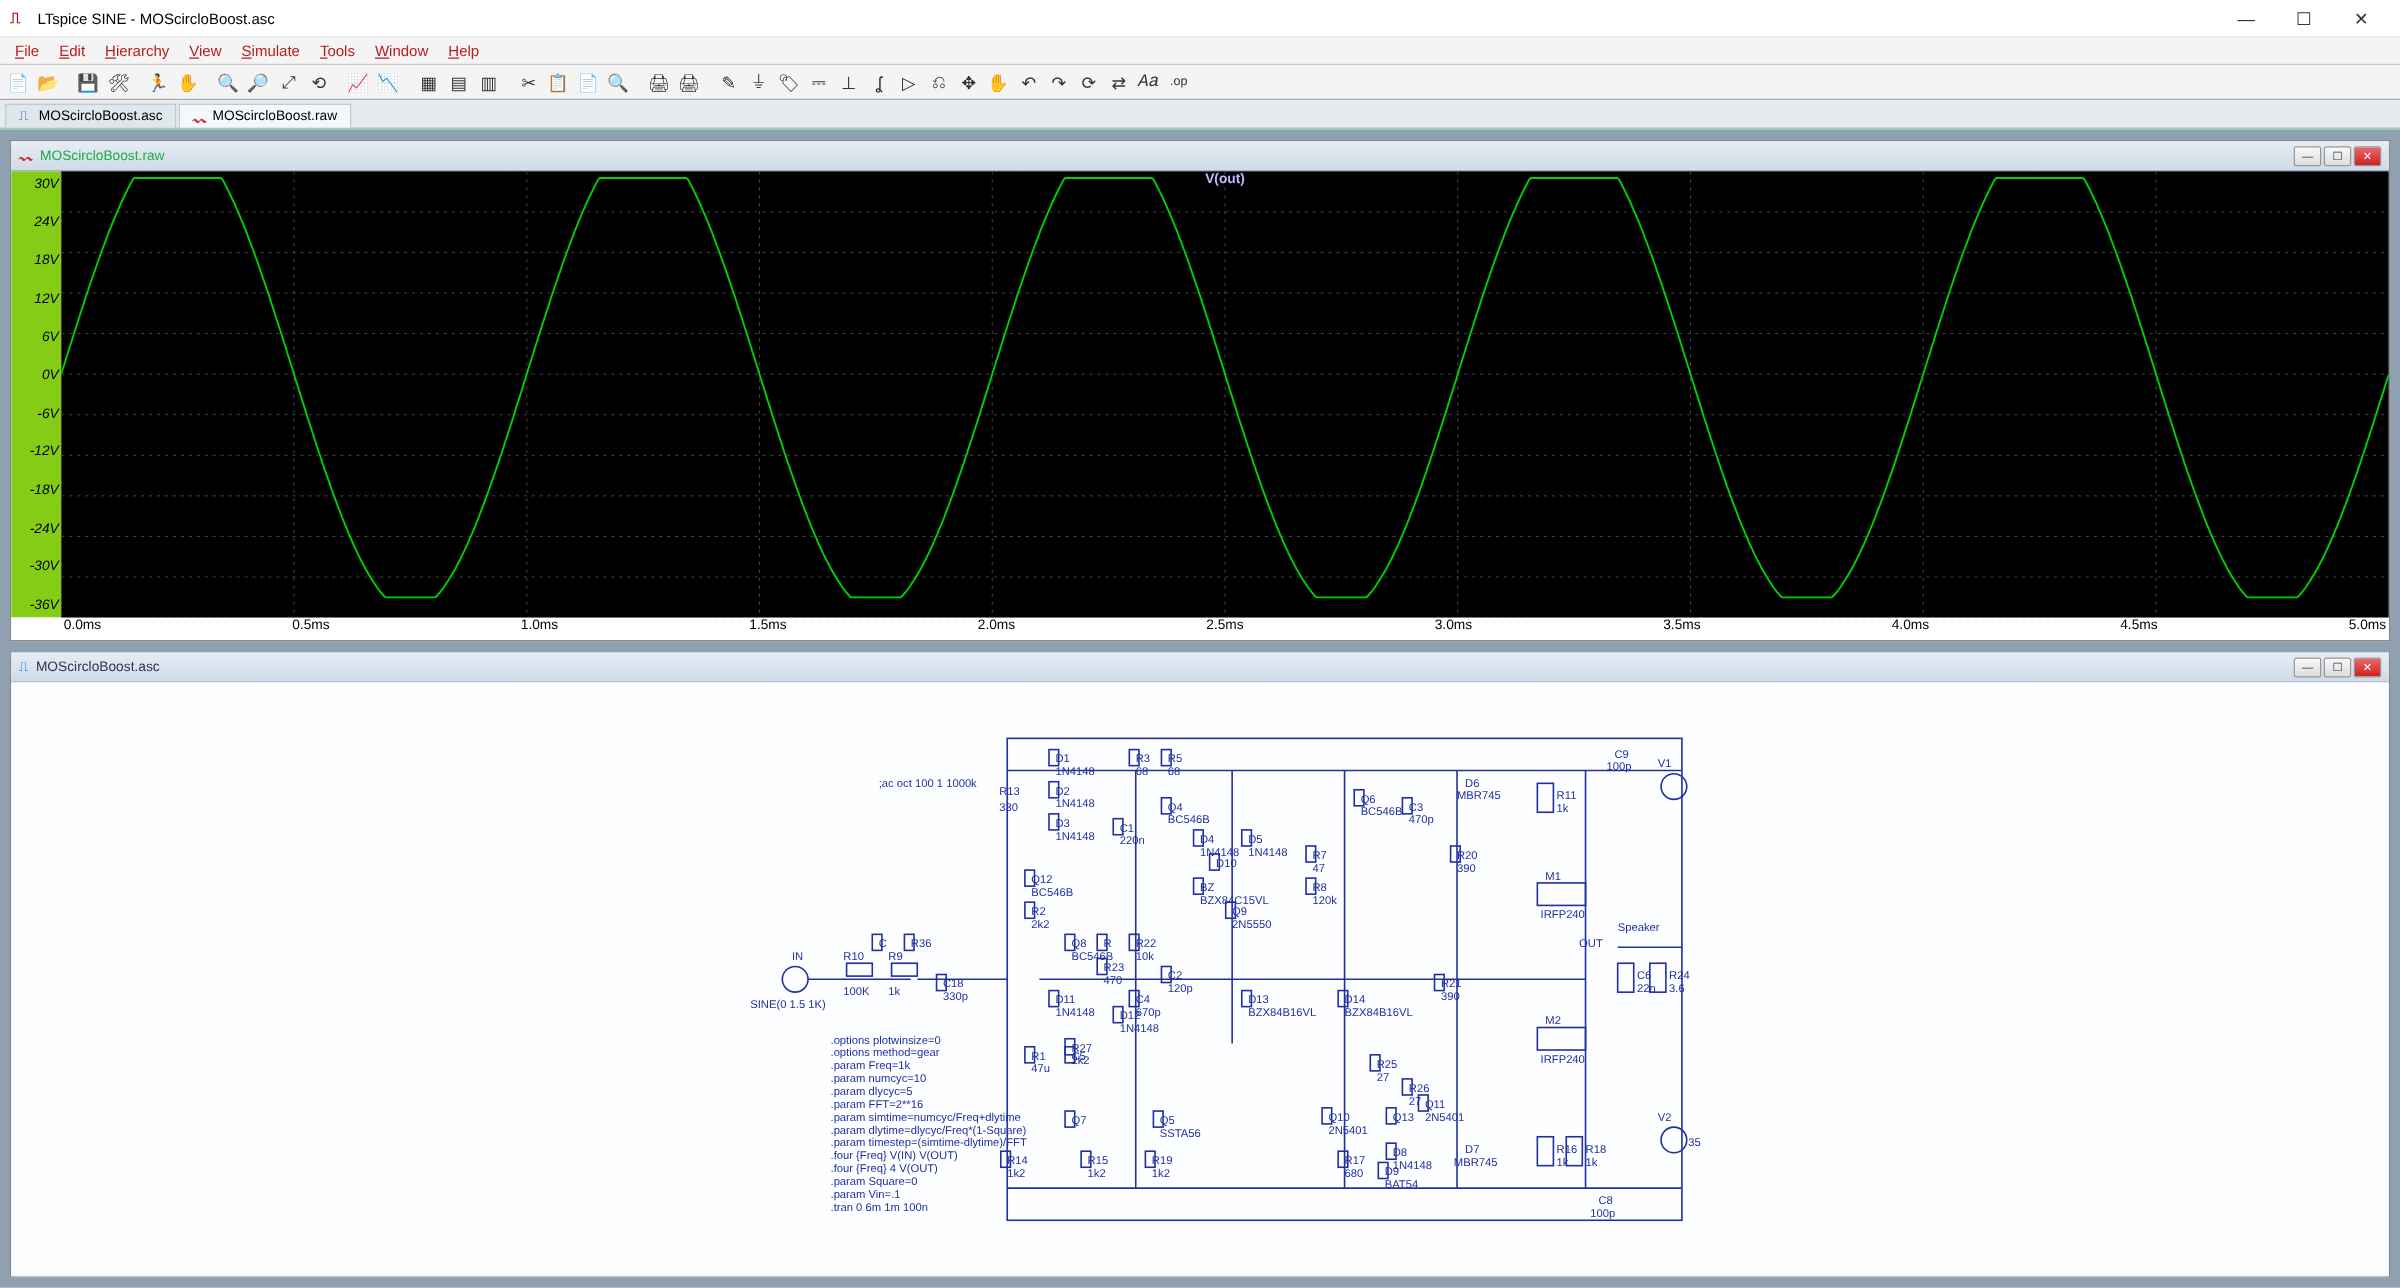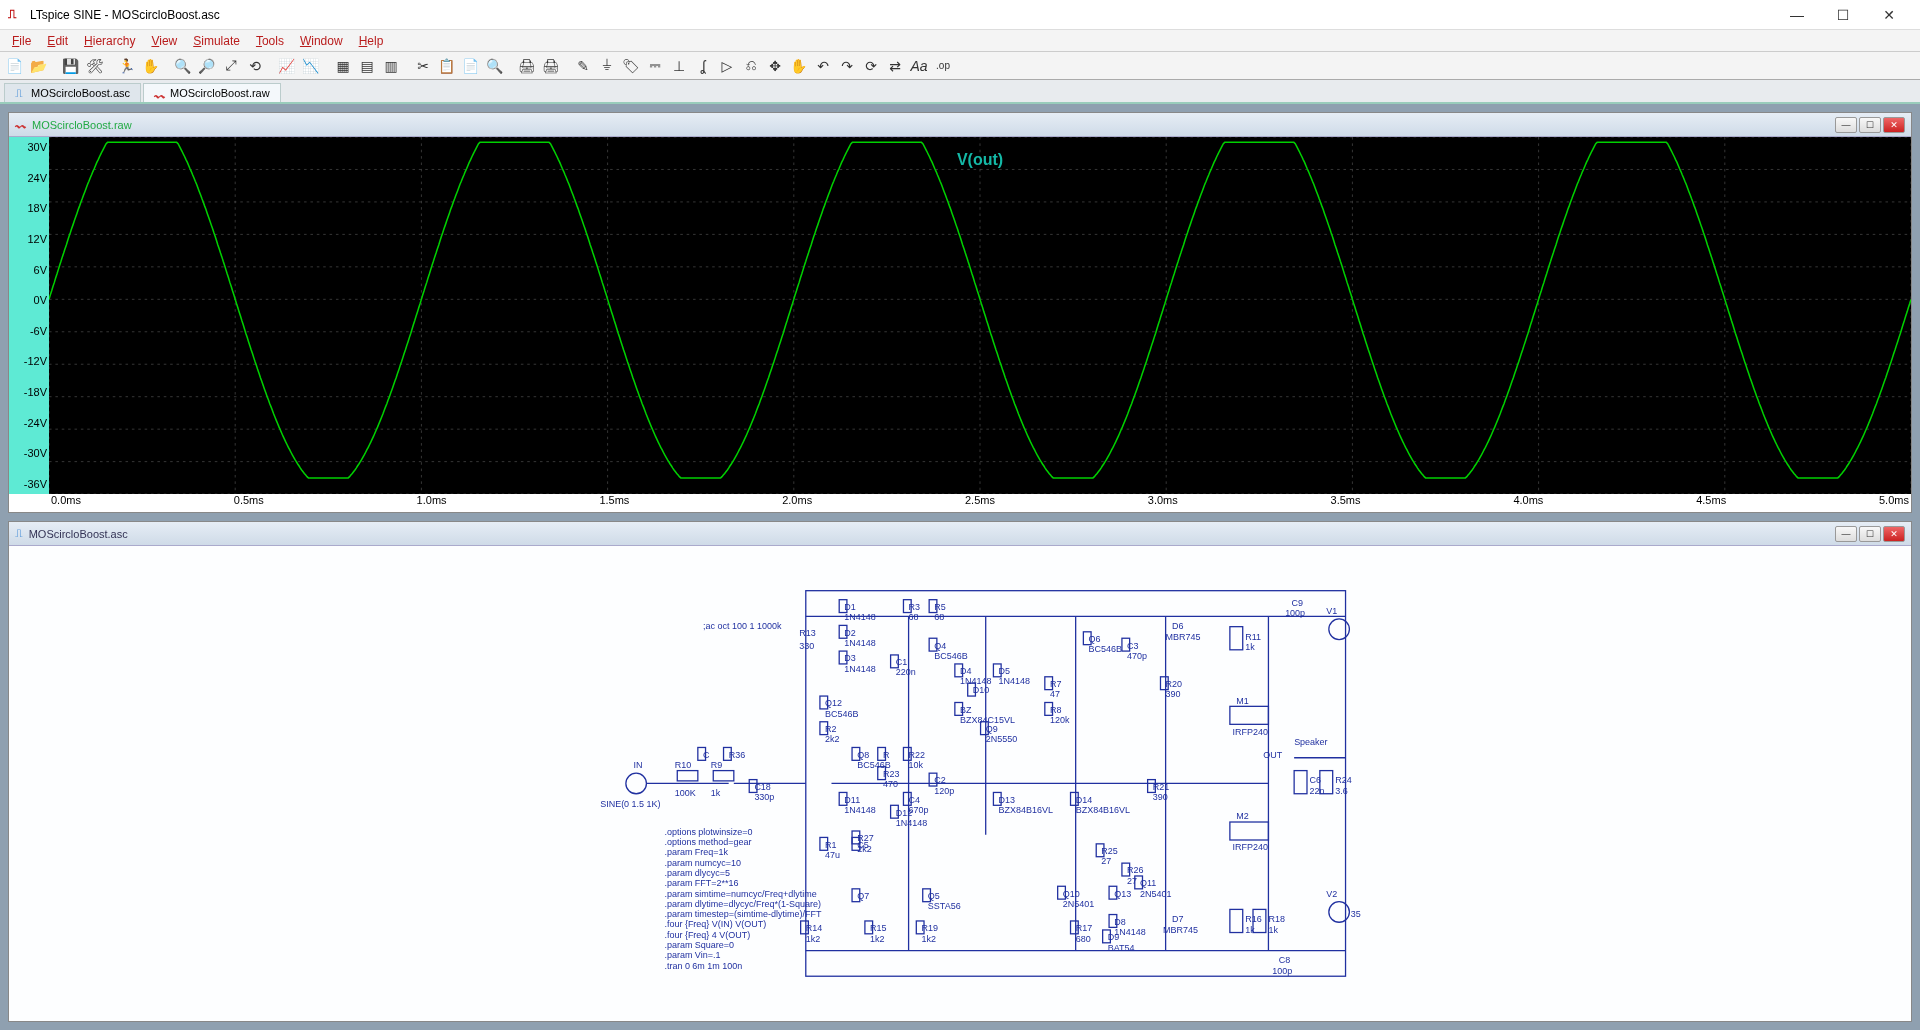--- a/index.html
+++ b/index.html
@@ -22,25 +22,25 @@
 .workspace { background: #8fa0b0; height: calc(1030px - 30px - 22px - 28px - 24px); padding: 8px; display: flex; flex-direction: column; gap: 8px; }
 .mdi-window { background: #fff; border: 1px solid #888; display: flex; flex-direction: column; }
 .mdi-title { height: 24px; background: linear-gradient(#e6edf5,#cfdbe8); display: flex; align-items: center; padding: 0 6px; font-size: 11px; color: #2a4; gap: 6px; border-bottom: 1px solid #aac; }
 .mdi-title.schem { color: #335; }
 .mdi-title .spacer { flex: 1; }
 .mdi-btns { display: flex; gap: 2px; }
 .mdi-btn { width: 22px; height: 16px; background: linear-gradient(#f8f8f8,#ddd); border: 1px solid #999; border-radius: 2px; display: flex; align-items: center; justify-content: center; font-size: 9px; color: #333; }
 .mdi-btn.close { background: linear-gradient(#e66,#c22); color: #fff; }
 .plot-window { flex: 0 0 340px; }
 .plot-area { flex: 1; background: #000; position: relative; }
-.plot-trace-label { position: absolute; top: 14px; left: 50%; transform: translateX(-50%); color: #14b8a6; font-size: 16px; font-weight: bold; }
+.plot-trace-label { position: absolute; top: 0; left: 50%; transform: translateX(-50%); color: #c4b5fd; font-size: 11px; font-weight: bold; }
 .plot-svg { width: 100%; height: 100%; display: block; }
 .plot-grid line { stroke: #555; stroke-dasharray: 2 3; stroke-width: 0.5; }
 .plot-body { flex: 1; display: flex; background: #fff; }
-.yaxis { width: 40px; display: flex; flex-direction: column; justify-content: space-between; padding: 4px 2px 4px 0; text-align: right; font-size: 11px; color: #000; background: #5eead4; }
+.yaxis { width: 40px; display: flex; flex-direction: column; justify-content: space-between; padding: 4px 2px 4px 0; text-align: right; font-size: 11px; color: #000; background: #84cc16; font-style: italic; }
 .xaxis-row { height: 18px; display: flex; background: #fff; }
 .xaxis { flex: 1; display: flex; justify-content: space-between; font-size: 11px; color: #000; padding: 0 2px; }
 .schem-window { flex: 1; }
 .schem-area { flex: 1; background: #fdfeff; position: relative; overflow: hidden; }
 .schem-svg { width: 100%; height: 100%; }
 .schem-svg line, .schem-svg rect, .schem-svg polyline, .schem-svg path, .schem-svg circle { stroke: #2030a0; fill: none; stroke-width: 1; }
 .schem-svg text { fill: #2030a0; font-size: 7px; font-family: sans-serif; }
 .schem-notes text { fill: #2030a0; font-size: 7px; }
 </style>
 </head>
@@ -104,21 +104,21 @@
   <div class="tbtn">⊥</div>
   <div class="tbtn">ʆ</div>
   <div class="tbtn">▷</div>
   <div class="tbtn">⎌</div>
   <div class="tbtn">✥</div>
   <div class="tbtn">✋</div>
   <div class="tbtn">↶</div>
   <div class="tbtn">↷</div>
   <div class="tbtn">⟳</div>
   <div class="tbtn">⇄</div>
-  <div class="tbtn" style="font-style:italic;font-family:Liberation Sans, sans-serif">Aa</div>
+  <div class="tbtn" style="font-style:italic;font-family:Liberation Mono, monospace">Aa</div>
   <div class="tbtn" style="font-size:10px">.op</div>
 </div>
 
 <div class="doctabs">
   <div class="tab">
     <span class="tabicon" style="color:#06c">⎍</span>
     <span>MOScircloBoost.asc</span>
   </div>
   <div class="tab active">
     <span class="tabicon" style="color:#c33">〰</span>

